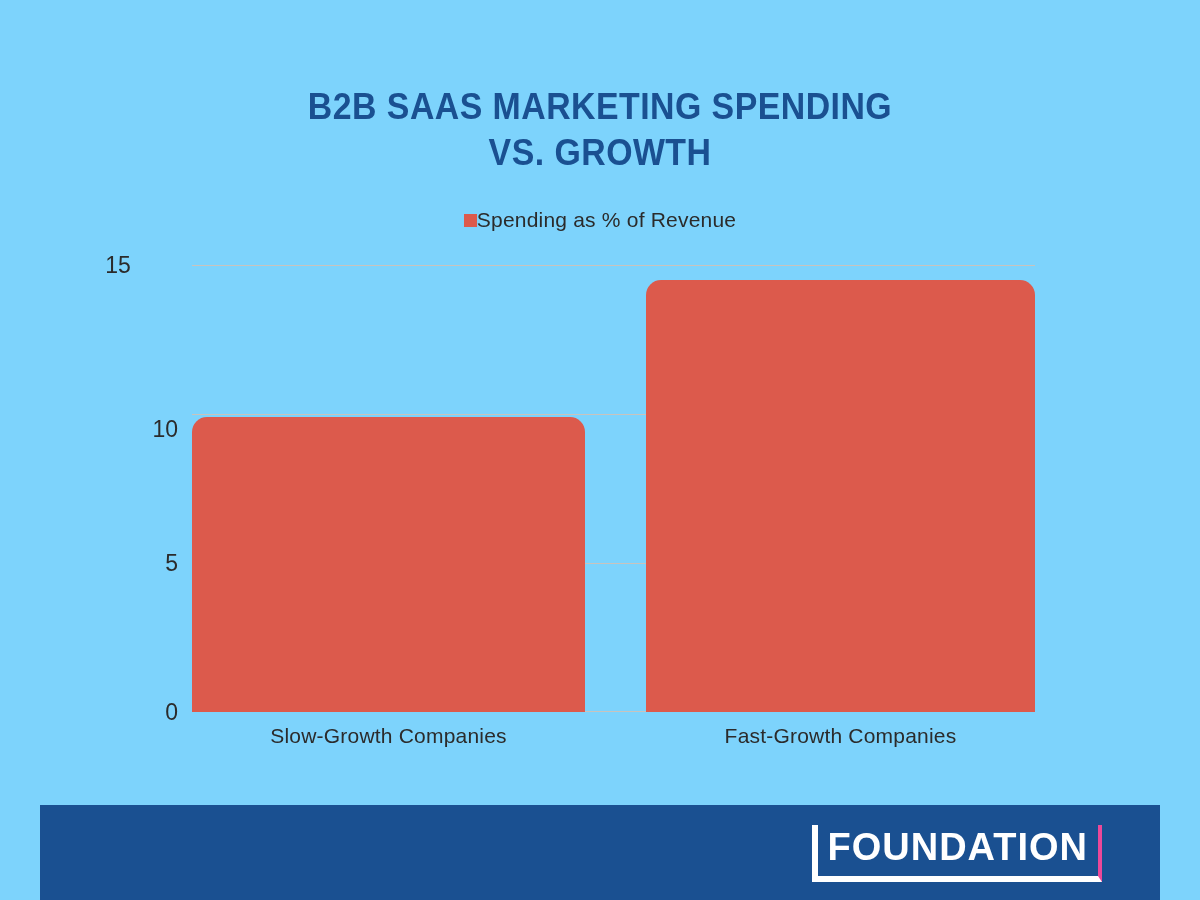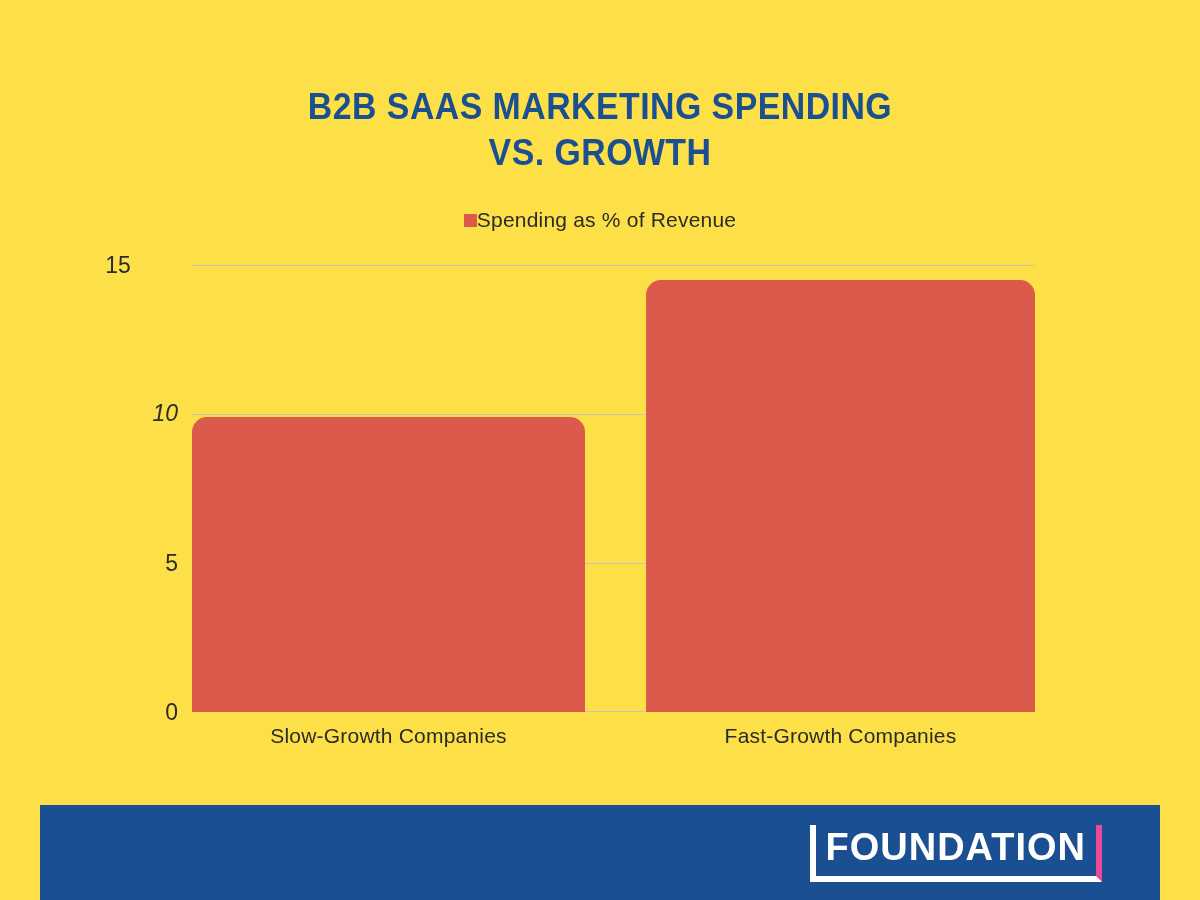--- a/index.html
+++ b/index.html
@@ -11,21 +11,21 @@
     height: 900px;
     background: #f9f2ec;
     font-family: "Liberation Sans", sans-serif;
     overflow: hidden;
   }
 
   #infographic {
     position: relative;
     width: 1200px;
     height: 900px;
-    background: #fde047;
+    background: #7dd3fc;
   }
 
   
   .title-block {
     position: absolute;
     top: 84px;
     left: 0;
     width: 1200px;
     text-align: center;
   }
@@ -125,42 +125,42 @@
     position: absolute;
     right: 58px;
     top: 20px;
     color: #ffffff;
     font-family: "Liberation Sans", sans-serif;
     font-weight: bold;
     font-size: 38px;
     letter-spacing: 1px;
     padding: 0 10px 7px 10px;
     border-left: 6px solid #ffffff;
-    border-right: 6px solid #ec4899;
+    border-right: 4px solid #ec4899;
     border-bottom: 6px solid #ffffff;
     line-height: 44px;
   }
 </style>
 </head>
 <body>
 
 <div id="infographic">
 
   <div class="title-block">
     <div class="title-line">B2B SaaS Marketing Spending</div>
     <div class="title-line">vs. Growth</div>
   </div>
 
   <div class="legend">
     <span class="legend-swatch"></span>
     <span class="legend-label">Spending as % of Revenue</span>
   </div>
 
   <div class="ytick" style="top:252px;text-align:center;">15</div>
-  <div class="ytick" style="top:400px;font-style:italic;">10</div>
+  <div class="ytick" style="top:416px;">10</div>
   <div class="ytick" style="top:550px;">5</div>
   <div class="ytick" style="top:699px;">0</div>
 
   <div class="chart-area">
     <div class="gridline" style="top:0px;"></div>
     <div class="gridline" style="top:149px;"></div>
     <div class="gridline" style="top:298px;"></div>
     <div class="gridline" style="top:446px;"></div>
 
     <div class="bars">

